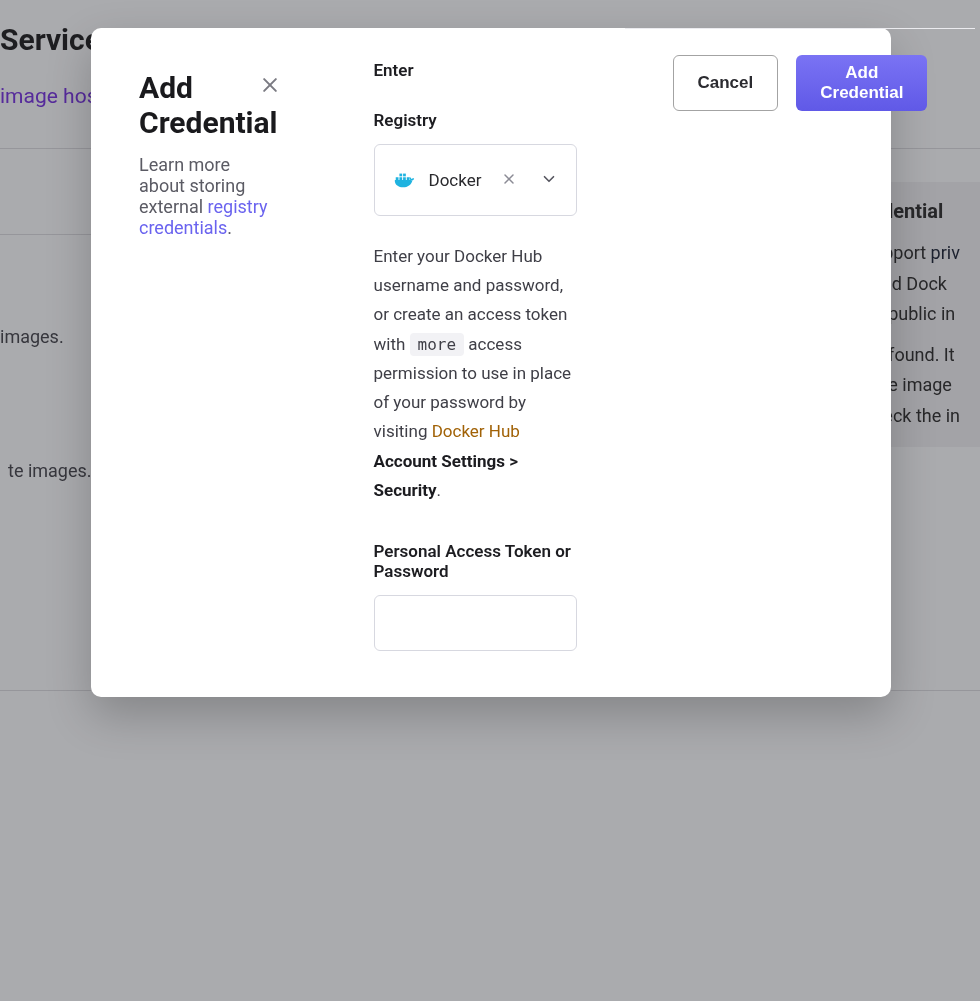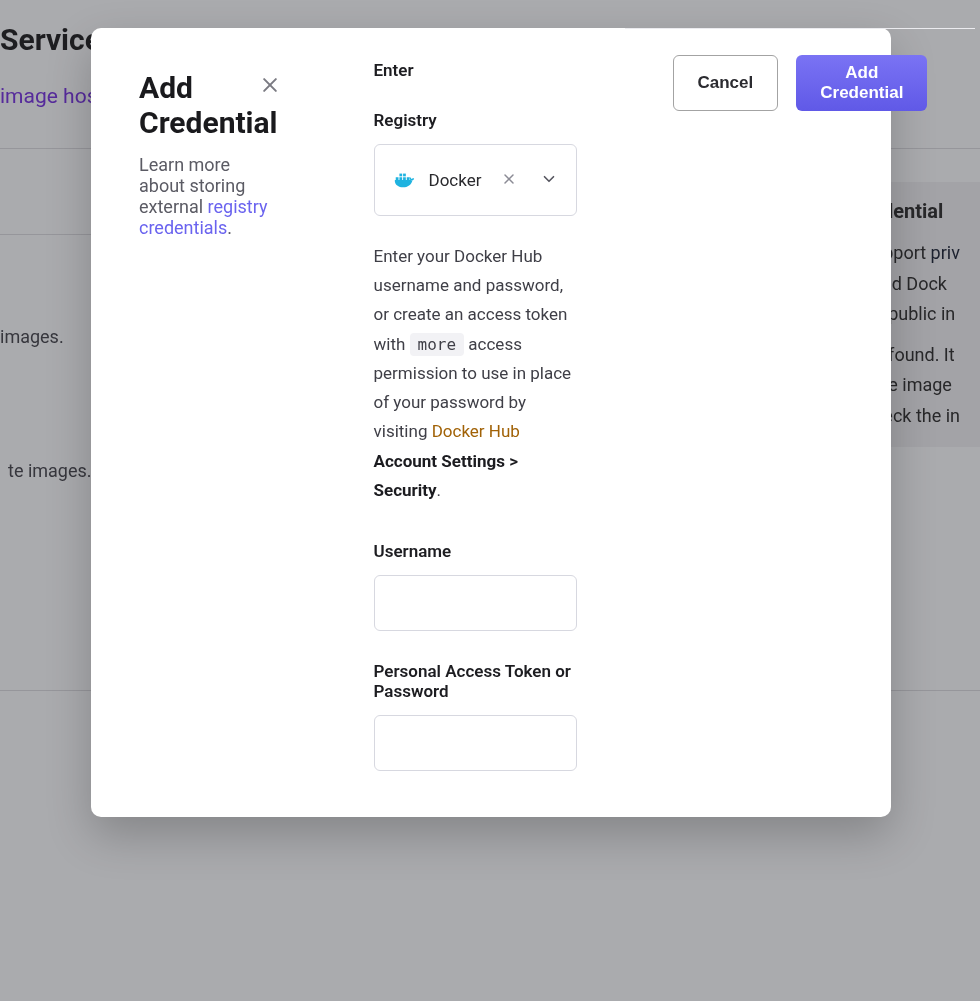--- a/index.html
+++ b/index.html
@@ -273,24 +273,20 @@
               </svg>
           </span>
         </button>
       </div>
     </div>
 
     <div class="help-text">
       <span>Enter your Docker Hub username and password, or create an access token with </span><code>more</code><span> access permission to use in place of your password by visiting </span><a href="#">Docker Hub</a><span> </span><b>Account Settings &gt; Security</b><span>.</span>
     </div>
 
-    <div class="form-group">
-      <label class="form-label">Username</label>
-      <input class="text-input" type="text" value="" style="">
-    </div>
 
     <div class="form-group" style="margin-bottom:6px">
       <label class="form-label">Personal Access Token or Password</label>
       <input class="text-input" type="password" value="" style="">
     </div>
 
   </div>
 
   <div class="modal-footer">
     <button class="btn btn-secondary">Cancel</button>

